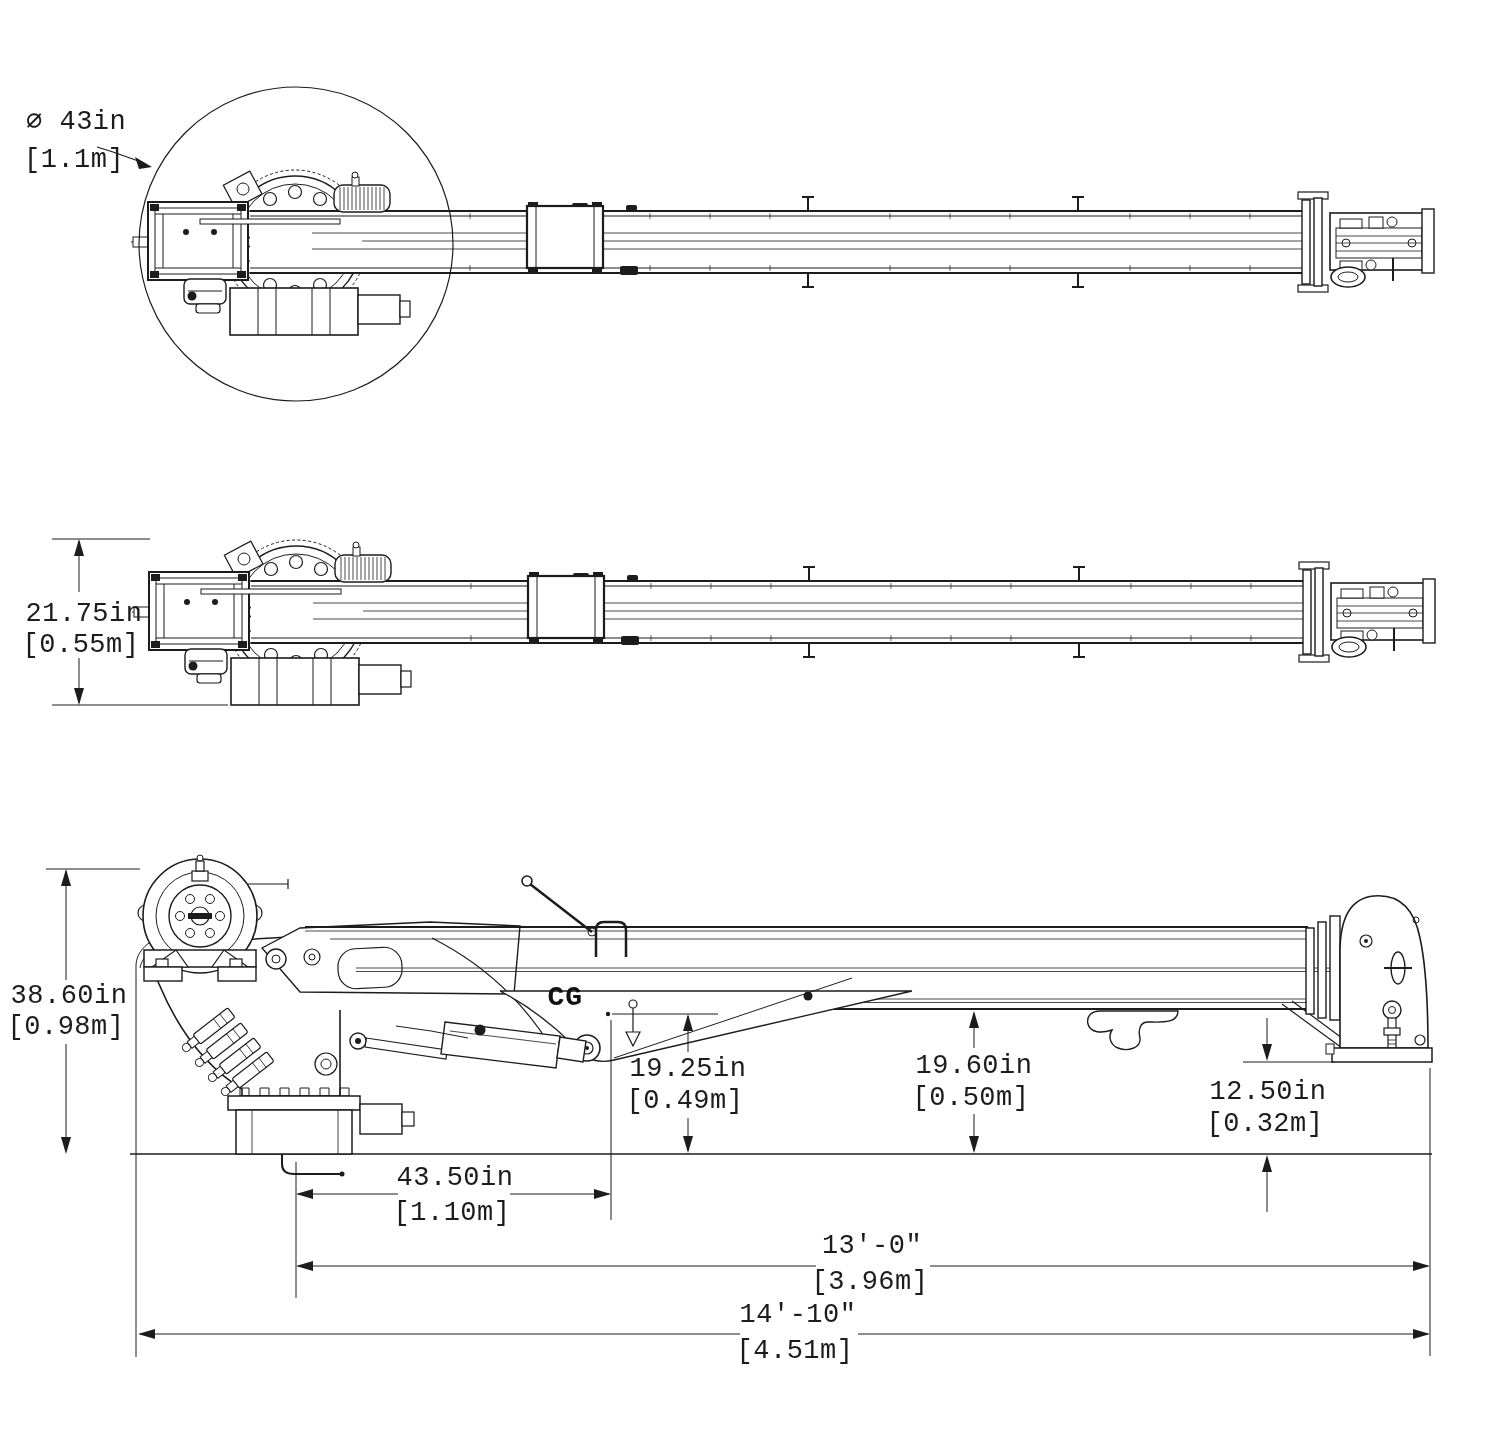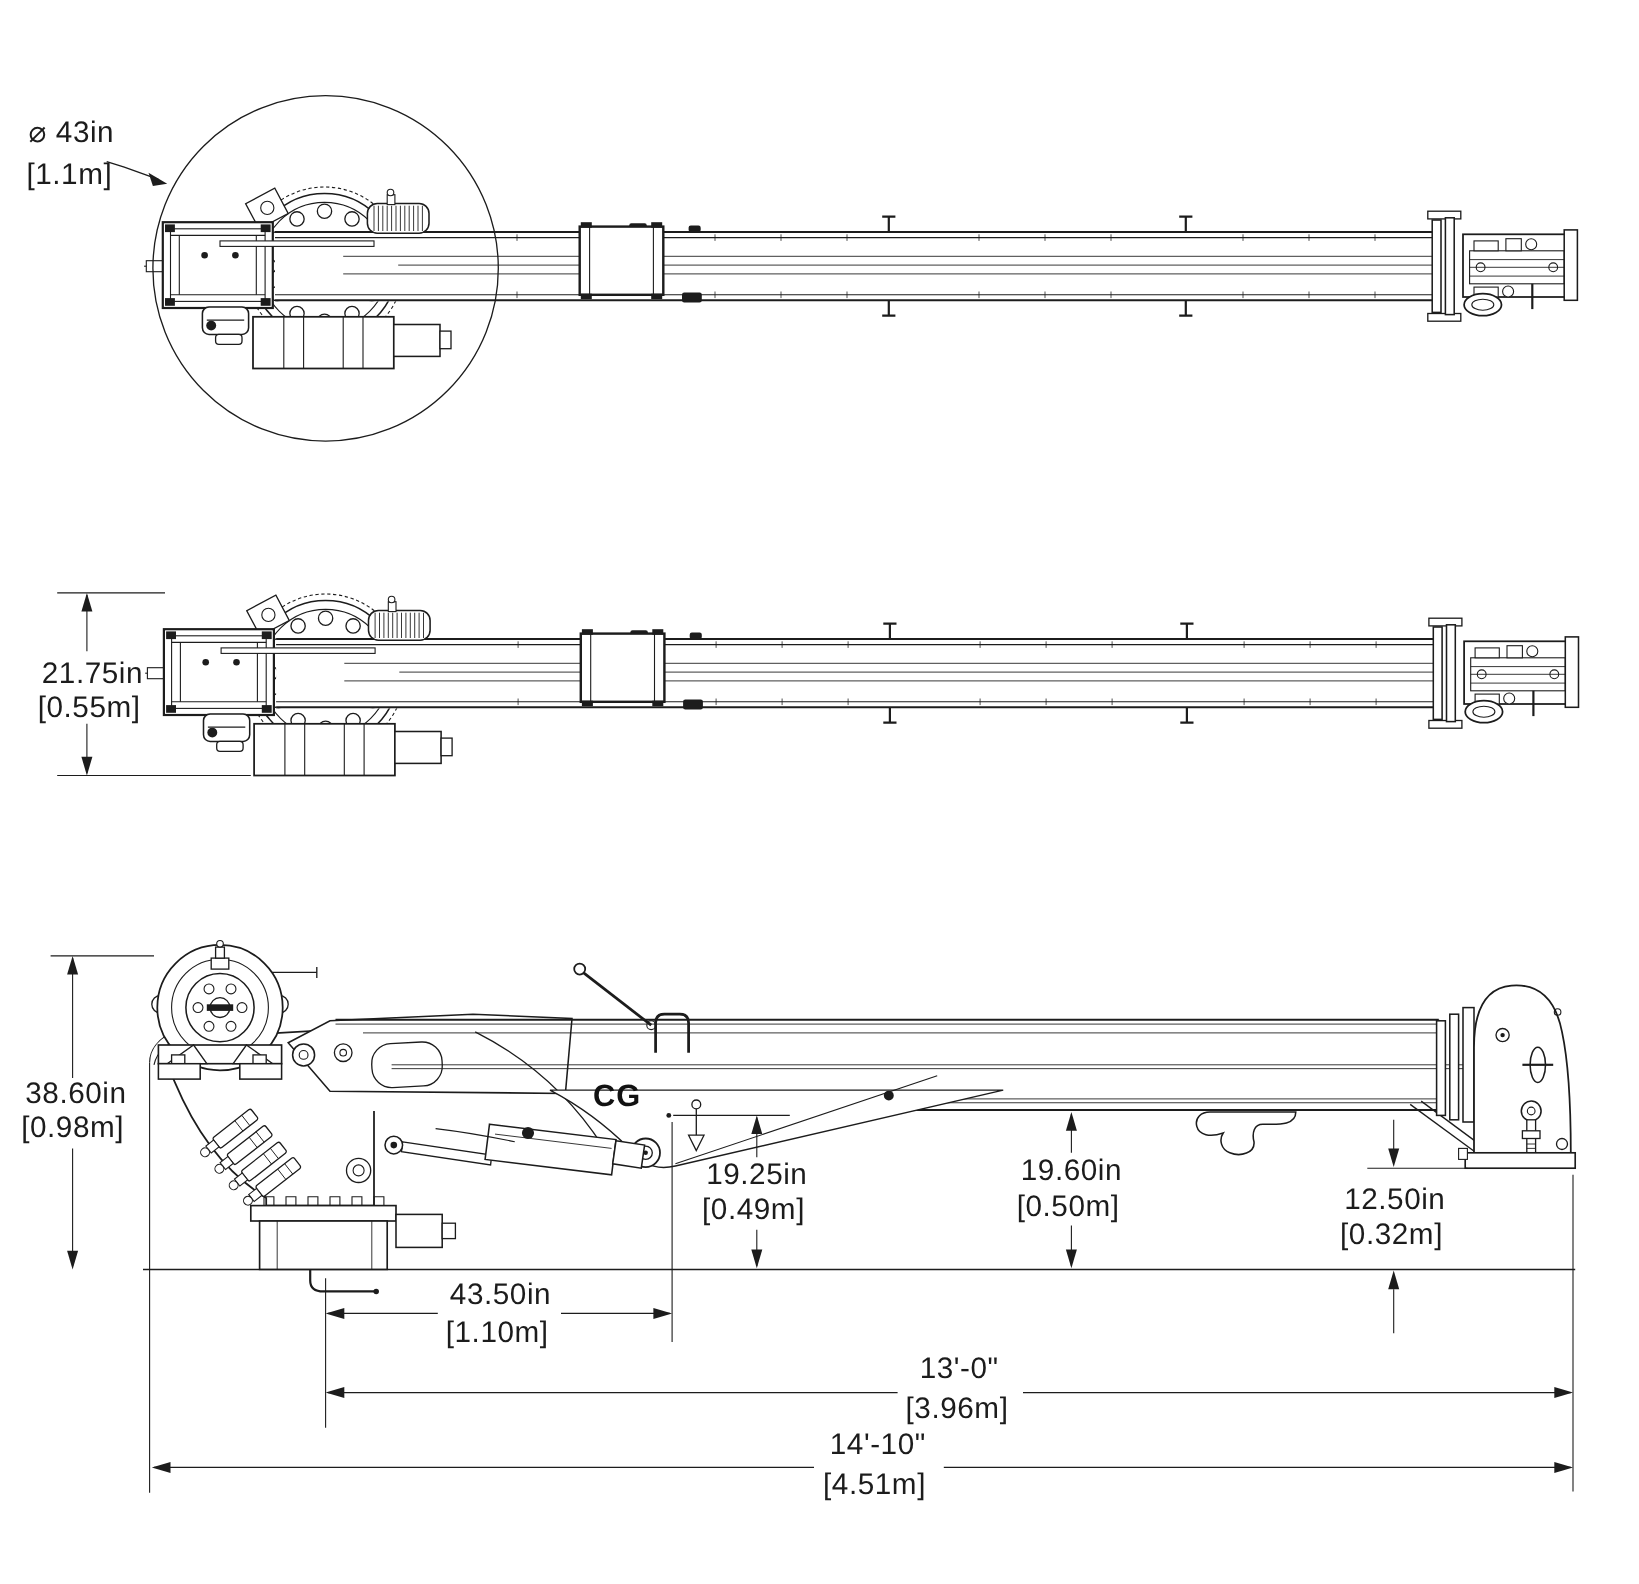--- a/index.html
+++ b/index.html
@@ -1,17 +1,17 @@
 <!DOCTYPE html>
 <html><head>
 <meta charset="utf-8">
 <style>
   html,body{margin:0;padding:0;background:#ffffff;}
   .stage{position:relative;width:1490px;height:1440px;background:#ffffff;overflow:hidden;
-         font-family:Liberation Sans, sans-serif;}
+         font-family:Liberation Mono, monospace;}
   svg{display:block;}
   .ln{stroke:#1c1c1c;fill:none;}
   .fw{stroke:#1c1c1c;fill:#ffffff;}
   .fb{stroke:none;fill:#1c1c1c;}
   .s07{stroke-width:.7}.s08{stroke-width:.8}.s1{stroke-width:1}.s12{stroke-width:1.2}
   .s14{stroke-width:1.4}.s16{stroke-width:1.6}.s2{stroke-width:2}.s25{stroke-width:2.5}
   .txt{font-size:27px;fill:#1c1c1c;letter-spacing:.5px;}
   .txtb{font-size:28px;font-weight:bold;fill:#111;letter-spacing:1px;}
   .mid{text-anchor:middle;}
 </style>

